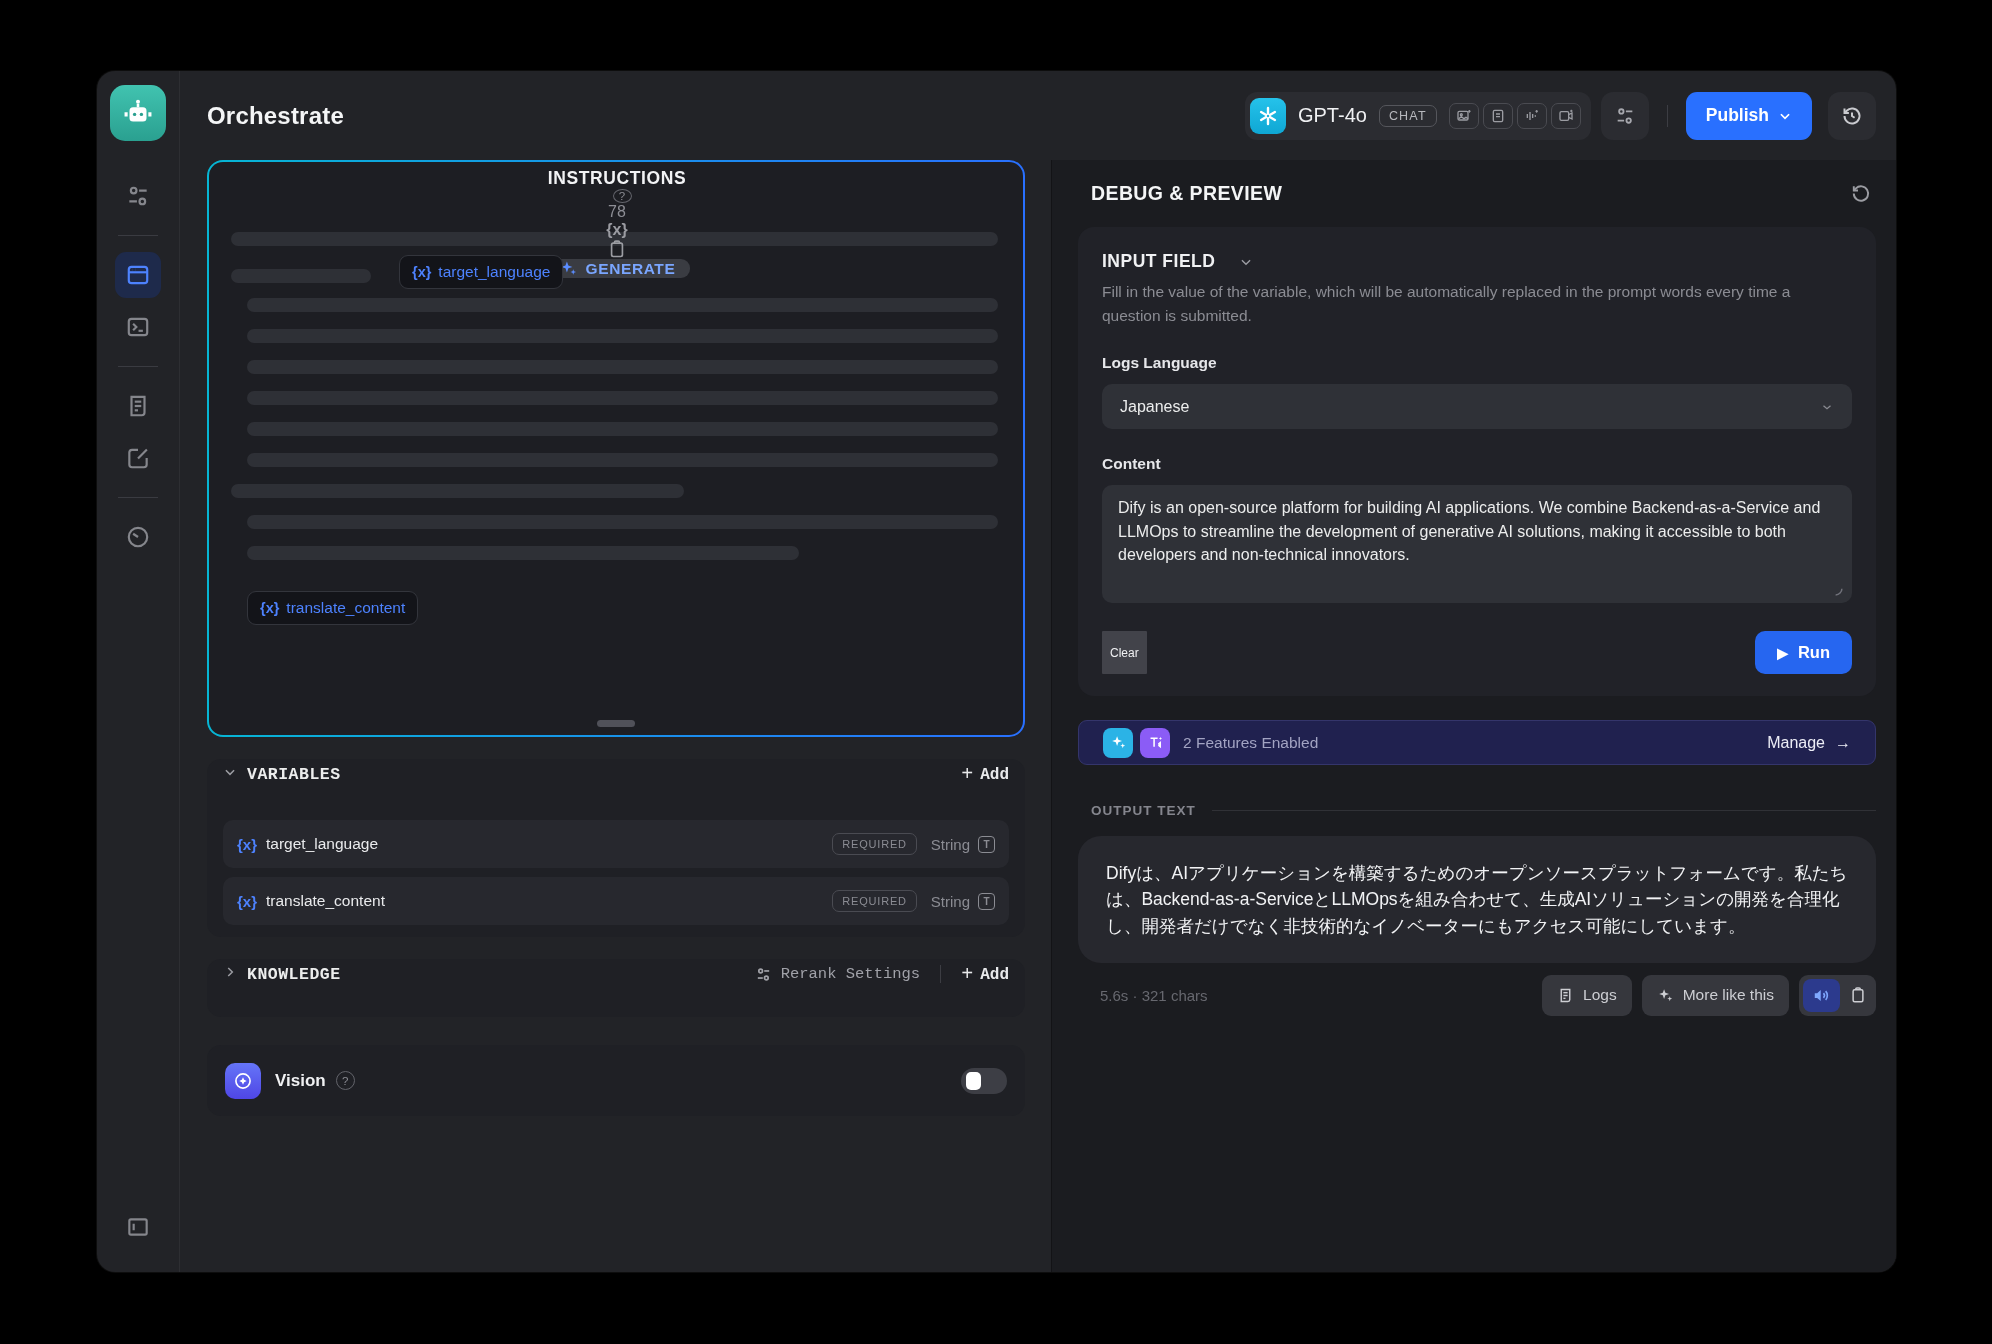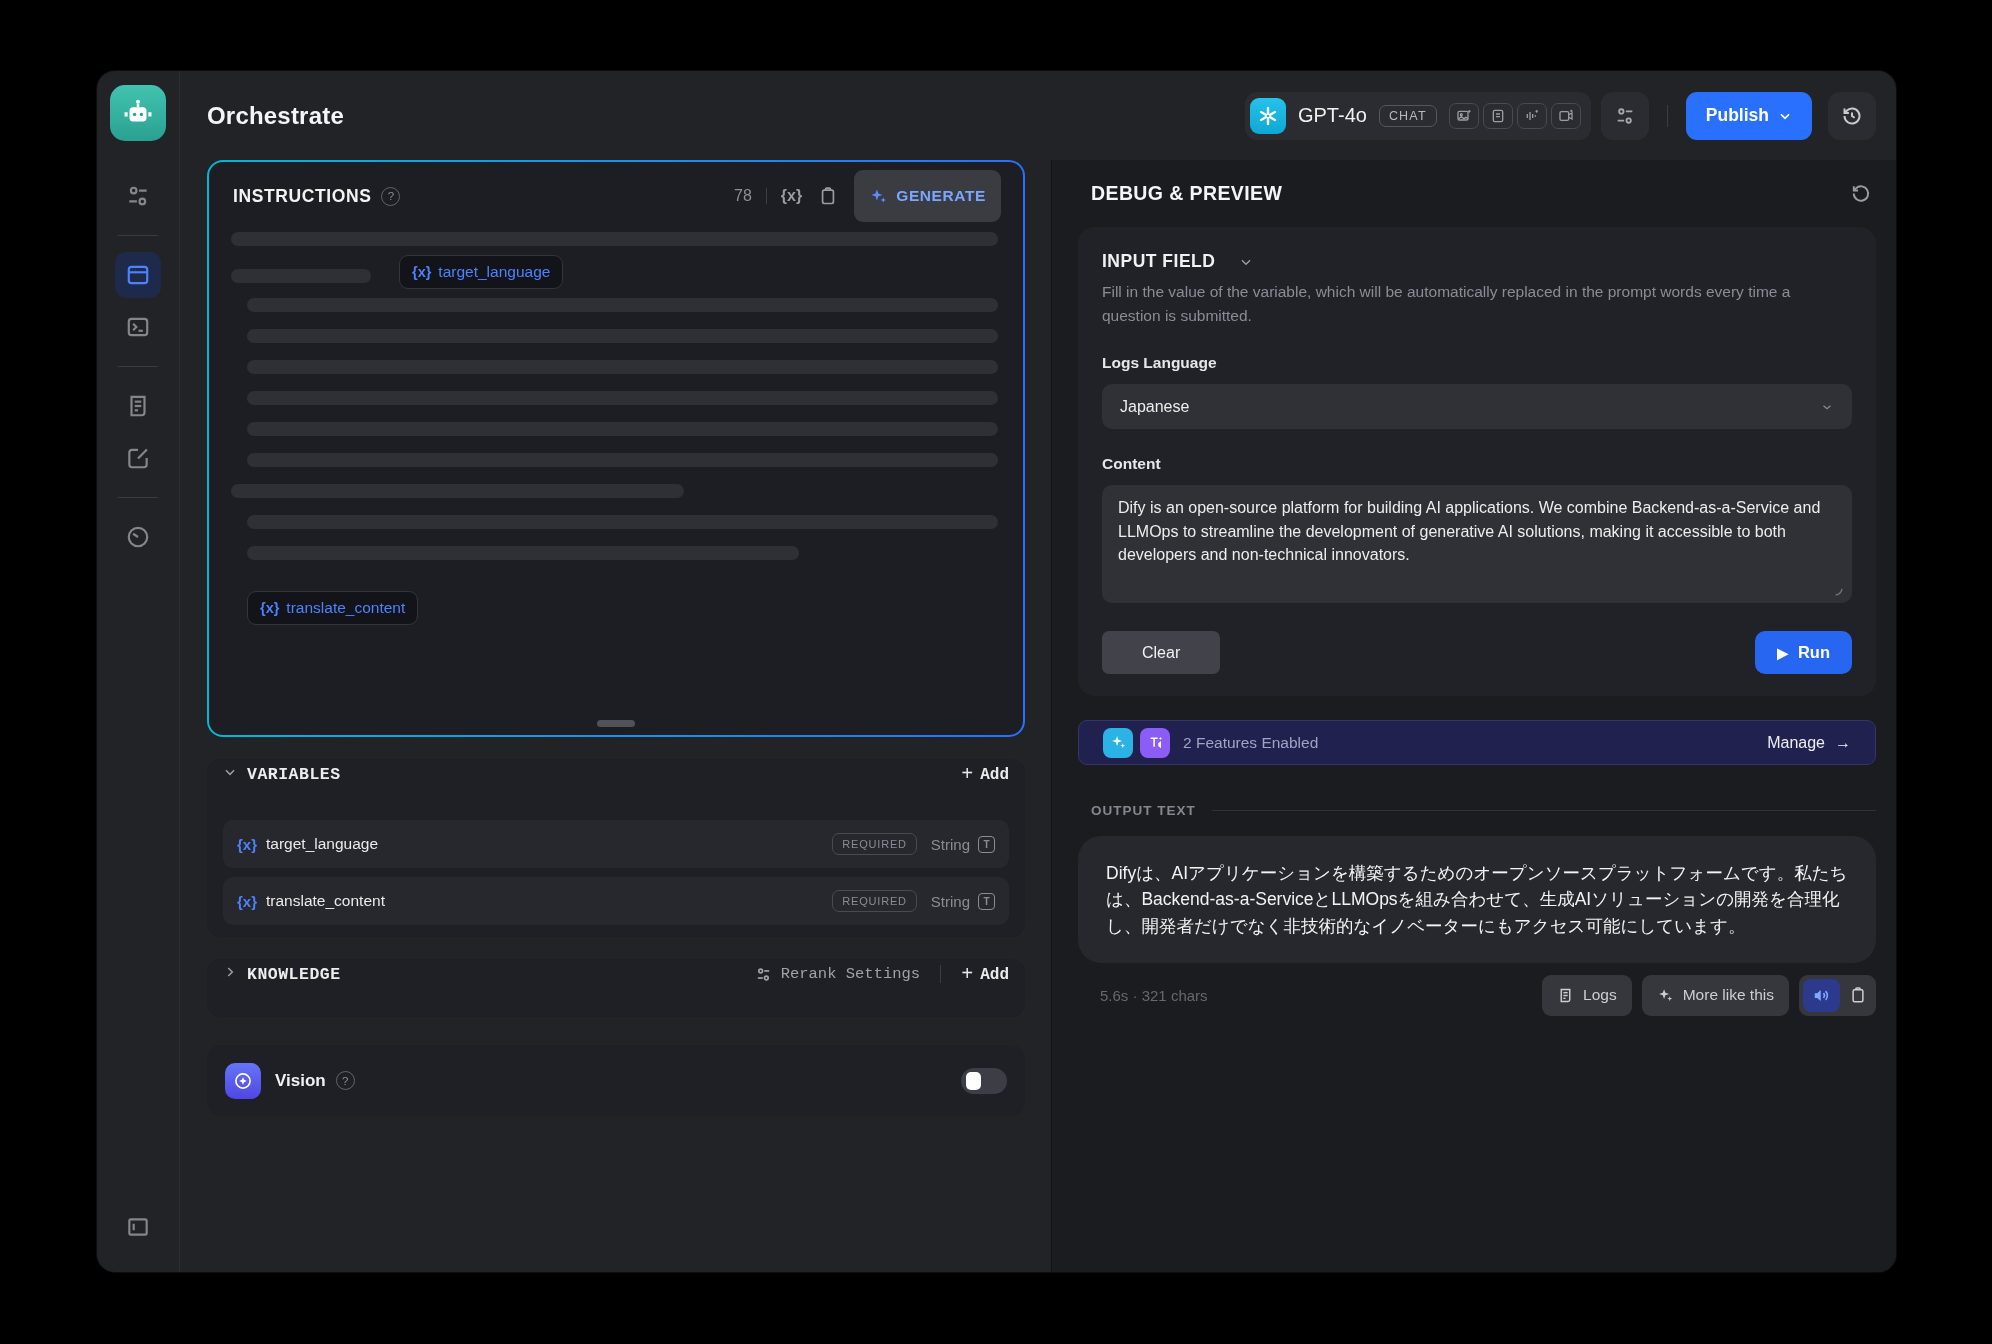--- a/index.html
+++ b/index.html
@@ -49,21 +49,21 @@
   
   .content { flex:1; display:flex; min-height:0; }
   .left-pane { width:871px; flex:0 0 871px; padding:0 26px 0 27px; }
   .right-pane { flex:1; background:#1b1c20; border-left:1px solid #131316; padding:0 20px 0 26px; }
 
   
   .instructions {
     position:relative; height:577px; border-radius:16px; border:2px solid transparent;
     background:linear-gradient(#1d1e23,#1d1e23) padding-box, linear-gradient(90deg,#06b6d4,#2970ff) border-box;
   }
-  .ins-header { display:flex; align-items:center; height:62px; padding:6px 22px 0 24px; }
+  .ins-header { display:flex; align-items:center; height:62px; padding:6px 22px 0 24px;flex-direction:column; }
   .ins-title { font-size:17.5px; font-weight:bold; color:#f2f3f5; letter-spacing:0.6px; }
   .help-dot { width:19px; height:19px; border-radius:50%; border:1.5px solid #63646b; color:#8b8c93;
     font-size:11.5px; display:flex; align-items:center; justify-content:center; margin-left:10px; }
   .ins-count { font-size:16px; color:#8d8e95; }
   .v-div { width:1px; height:16px; background:#3d3e44; margin:0 14px; }
   .token-ico { font-size:16px; color:#9b9ca2; font-weight:bold; }
   .ins-clip { color:#9b9ca2; margin:0 16px; display:flex; }
   .ins-clip svg { width:20px; height:20px; }
   .generate-btn { background:#3a3c42; border-radius:9px; height:52px; padding:0 15px; display:flex; align-items:center; gap:8px; cursor:pointer; }
   .generate-btn .glabel { color:#7aa6ff; font-size:15.5px; font-weight:bold; letter-spacing:0.6px; }
@@ -119,22 +119,22 @@
   .if-title { font-size:17.5px; font-weight:bold; color:#f0f1f3; letter-spacing:0.5px; }
   .if-desc { margin-top:8px; font-size:15.5px; line-height:1.55; color:#8b8c93; max-width:750px; }
   .field-label { margin-top:26px; font-size:15.5px; color:#e6e7ea; font-weight:bold; }
   .select-box { margin-top:12px; height:45px; background:#2f3137; border-radius:10px; display:flex; align-items:center; padding:0 18px; cursor:pointer; }
   .select-value { font-size:16px; color:#eceded; }
   .select-box .chev { margin-left:auto; color:#8b8c93; }
   .textarea-box { margin-top:12px; min-height:118px; background:#2f3137; border-radius:10px; padding:11px 16px; position:relative; }
   .textarea-text { font-size:16px; line-height:1.47; color:#eceded; }
   .ta-corner { position:absolute; right:7px; bottom:5px; color:#70717a; display:flex; }
   .card-actions { margin-top:28px; display:flex; align-items:center; }
-  .clear-btn { background:#42434a; border-radius:7px; height:43px; padding:0 40px; display:flex; align-items:center;
-    color:#f0f1f3; font-size:16px; cursor:pointer; }
+  .clear-btn { background:#42434a; border-radius:1px; height:43px; padding:0 8px; display:flex; align-items:center;
+    color:#f0f1f3; font-size:12px; cursor:pointer; }
   .run-btn { background:#2666f0; border-radius:10px; height:43px; padding:0 22px; display:flex; align-items:center; gap:10px;
     color:#fff; font-size:16.5px; font-weight:bold; cursor:pointer; }
   .run-btn .play { font-size:14px; }
 
   .features-bar { margin-top:24px; height:45px; border-radius:9px; background:#20214f; border:1px solid #34356b;
     display:flex; align-items:center; padding:0 24px; cursor:pointer; }
   .feat-ico { width:30px; height:30px; border-radius:8px; display:flex; align-items:center; justify-content:center; color:#fff; }
   .feat-cyan { background:#2bb3e6; }
   .feat-purple { background:#8b5cf6; margin-left:7px; }
   .feat-text { margin-left:13px; font-size:15.5px; color:#a2a3c2; }

